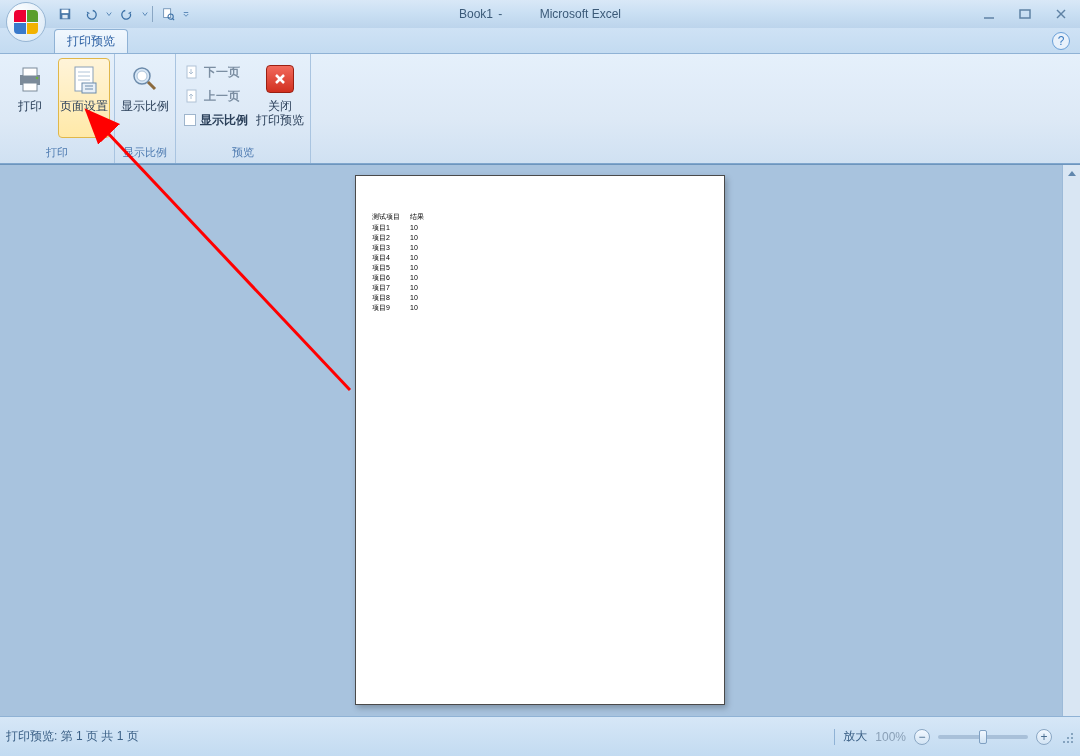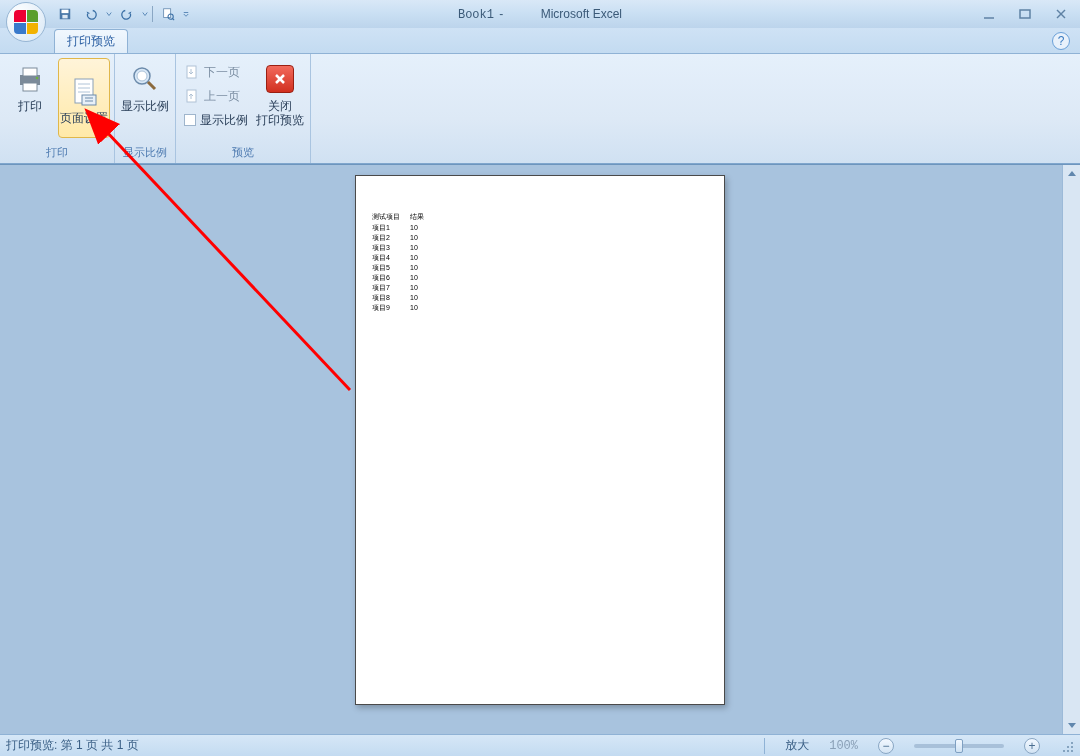--- a/index.html
+++ b/index.html
@@ -25,21 +25,21 @@
   .office-logo span:nth-child(4){background:#f2b200; border-bottom-right-radius:4px;}
 
   .qat { margin-left: 54px; display: flex; align-items: center; gap: 4px; height: 100%; }
   .qat-btn { width: 22px; height: 22px; border-radius: 3px; display:flex; align-items:center; justify-content:center; }
   .qat svg { width: 14px; height: 14px; }
   .qat-sep { width:1px; height:16px; background:#8aa7c4; }
   .qat-drop { width:6px; height:6px; }
   .qat-drop svg { width:8px; height:8px; }
 
   .title-text { position: absolute; left: 50%; transform: translateX(-50%); font-size: 12px; color: #3b5a78; }
-  .title-text .doc { color:#3b5a78;font-family:Liberation Mono, monospace; }
+  .title-text .doc { color:#3b5a78; }
   .title-text .sep { color:#3b5a78; margin:0 2px; }
   .title-text .app { color:#3b5a78;padding-left:32px; }
 
   .win-ctrls { position: absolute; right: 6px; top: 0; height: 100%; display:flex; align-items:center; gap: 10px; }
   .win-ctrl { width: 26px; height: 18px; display:flex; align-items:center; justify-content:center; color:#5f82a4; }
   .win-ctrl svg { width:14px; height:14px; stroke:#5f82a4; stroke-width:1.5; fill:none; }
 
   
   .tabrow {
     height: 26px; background: linear-gradient(to bottom, #cfe2f5, #c3dbf1);
@@ -68,28 +68,28 @@
     padding: 4px 4px 0 4px;
   }
   .rgroup-body { flex:1; display:flex; align-items:flex-start; gap:2px; }
   .rgroup-title { height:18px; font-size:11px; color:#4d7ab0; text-align:center; }
 
   .big-btn {
     width: 52px; height: 80px; border: 1px solid transparent; border-radius:4px;
     display:flex; flex-direction:column; align-items:center; justify-content:flex-start; padding-top:4px;
     font-size:12px; color:#2a3f59;
   }
-  .big-btn.highlight { background: linear-gradient(to bottom,#fff4d9,#ffe9a8); border-color:#e0b74a;justify-content:center; }
+  .big-btn.highlight { background: linear-gradient(to bottom,#fff4d9,#ffe9a8); border-color:#e0b74a; }
   .big-btn .icon-holder { width:32px; height:32px; margin-bottom:4px; display:flex; align-items:center; justify-content:center; }
   .big-btn .lab { text-align:center; line-height:14px; }
 
   .small-row { display:flex; align-items:center; height:24px; padding:0 4px; font-size:12px; color:#7b8ea2; gap:4px; }
   .small-row.enabled { color:#2a3f59; }
   .small-row .icon-holder { width:16px; height:16px; display:flex; align-items:center; justify-content:center; }
-  .small-stack { display:flex; flex-direction:column; padding-top:2px; }
+  .small-stack { display:flex; flex-direction:column; padding-top:2px;font-weight:bold; }
 
   .checkbox-fake { width:12px; height:12px; border:1px solid #9fb5cc; background:#fff; display:inline-block; }
 
   .close-icon-box { width:28px; height:28px; background:linear-gradient(to bottom,#f26a5c,#d13020); border-radius:4px; border:1px solid #9a1f12; display:flex; align-items:center; justify-content:center; }
   .close-icon-box svg { width:14px; height:14px; stroke:#fff; stroke-width:2.5; }
 
   
   .workspace {
     position: relative;
     height: calc(756px - 28px - 26px - 110px - 22px);
@@ -119,28 +119,28 @@
   .page .hdr td { padding-bottom:1px; }
 
   
   .anno-arrow {
     position:absolute; left:0; top:0; width:100%; height:100%;
     pointer-events:none;
   }
 
   
   .statusbar {
-    position:absolute; left:0; bottom:0; right:0; height:22px;
+    position:absolute; left:0; bottom:0; right:0; height:40px;
     background: linear-gradient(to bottom,#d6e7f7,#c3dbf1);
     border-top:1px solid #8fb2d5;
     display:flex; align-items:center; font-size:12px; color:#3a5f85; padding:0 6px;
   }
-  .statusbar .right { margin-left:auto; display:flex; align-items:center; gap:20px; }
+  .statusbar .right { margin-left:auto; display:flex; align-items:center; gap:8px; }
   .zoom-label { color:#3a5f85; }
-  .zoom-pct { color:#8aa0b7;font-family:Liberation Mono, monospace; }
+  .zoom-pct { color:#8aa0b7; }
   .zoom-btn { width:16px; height:16px; border:1px solid #8aa7c4; border-radius:50%; display:flex; align-items:center; justify-content:center; background:linear-gradient(to bottom,#f2f8ff,#d3e4f4); color:#4a6d90; font-size:12px; }
   .zoom-track { width:90px; height:4px; background:#a8c0d9; border-radius:2px; position:relative; }
   .zoom-thumb { position:absolute; left:50%; top:50%; transform:translate(-50%,-50%); width:8px; height:14px; background:linear-gradient(to bottom,#f2f8ff,#cfe2f3); border:1px solid #7fa0c2; border-radius:2px; }
   .status-sep { width:1px; height:16px; background:#8fb2d5; }
   .resize-grip { width:14px; height:14px; display:flex; align-items:flex-end; justify-content:flex-end; }
   .resize-grip svg { width:12px; height:12px; }
 </style>
 </head>
 <body>
 

